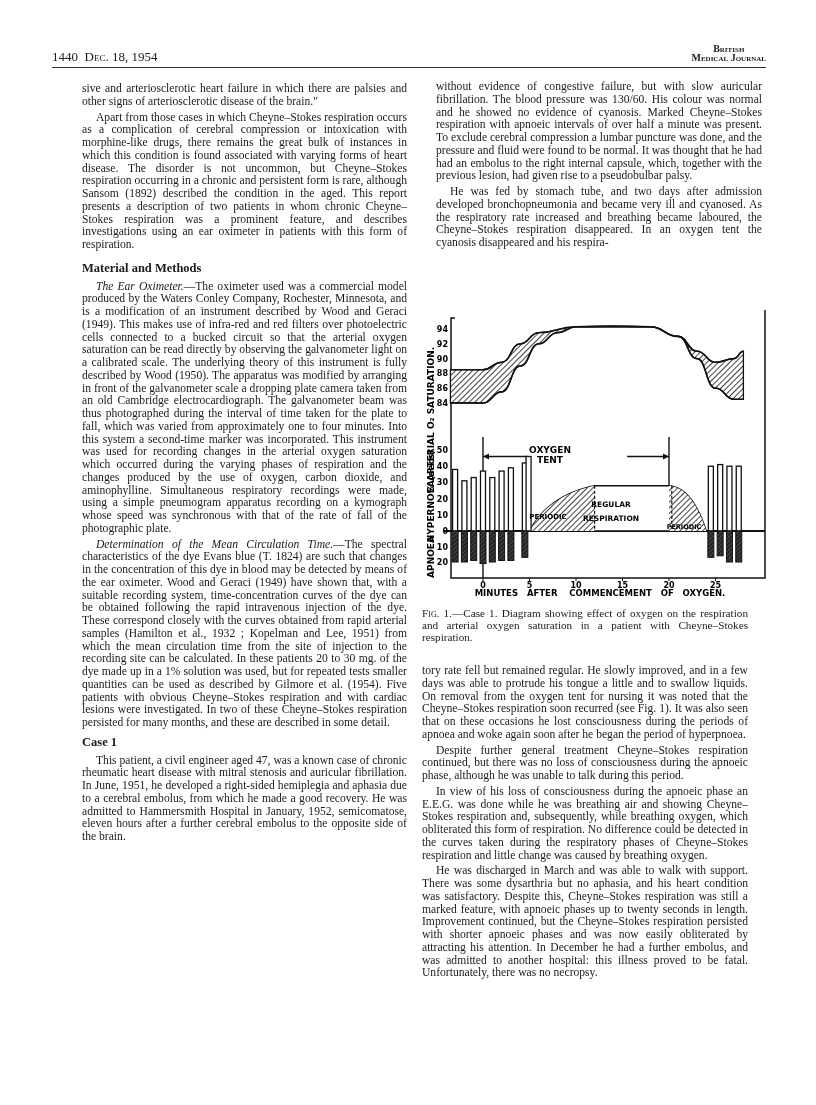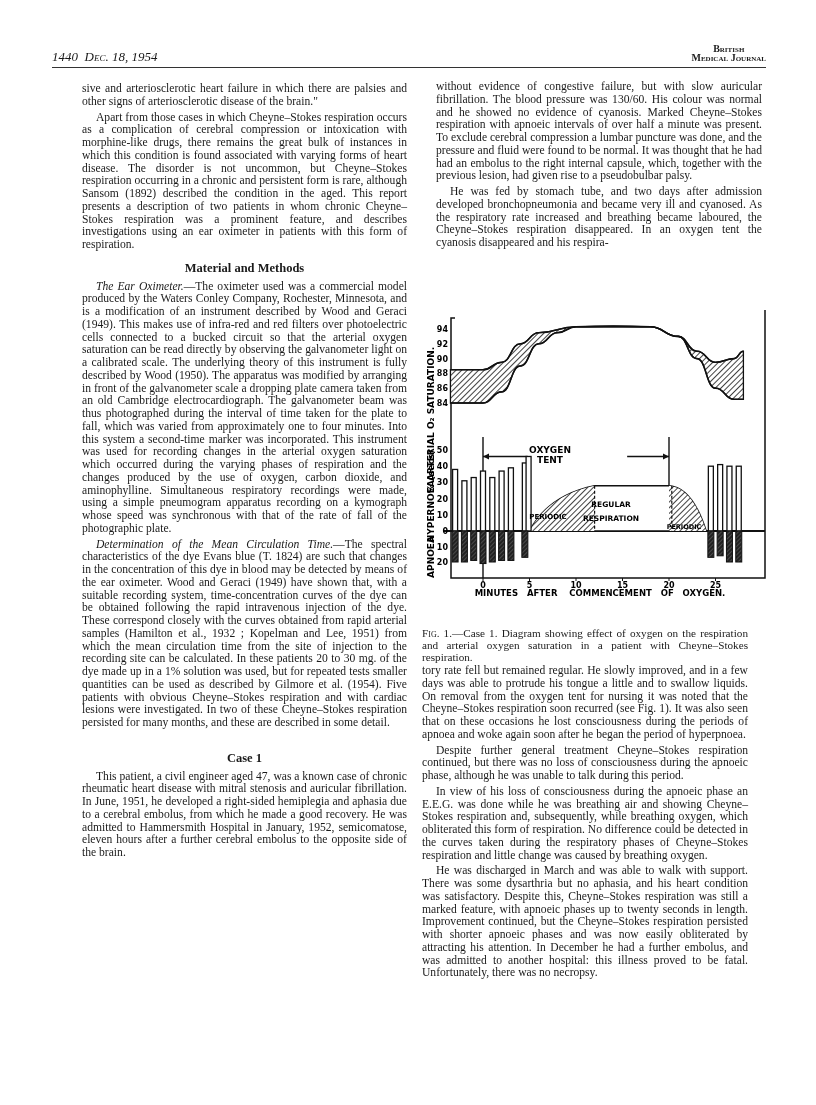--- a/index.html
+++ b/index.html
@@ -1,54 +1,54 @@
 <!DOCTYPE html>
 <html><head>
 <meta charset="utf-8">
 <style>
   html, body { margin: 0; padding: 0; background: #ffffff; }
   body { width: 816px; height: 1105px; position: relative; overflow: hidden;
          font-family: "Liberation Serif", "DejaVu Serif", serif; color: #1a1a1a; }
   .hdr { position: absolute; top: 41px; left: 52px; width: 714px; height: 28px; }
-  .hdr .pg { position: absolute; left: 0; top: 8px; font-size: 13px; font-style: italic; }
+  .hdr .pg { position: absolute; left: 0; top: 8px; font-size: 13px; }
   .hdr .ti { position: absolute; left: 0; right: 0; top: 6px; text-align: center; font-size: 15px; letter-spacing: 0.2px; }
   .hdr .jr { position: absolute; right: 0; top: 3px; text-align: center; font-size: 10px; line-height: 9px; font-variant: small-caps; font-weight: bold; }
   .hdr .rule { position: absolute; left: 0; right: 0; top: 26px; border-top: 1.6px solid #333; }
   .col { position: absolute; font-size: 11.6px; line-height: 12.75px; text-align: justify; }
   .col p { margin: 0 0 3px 0; text-indent: 14px; hyphens: manual; }
   .col p.noind { text-indent: 0; }
-  .col h3 { font-size: 12.5px; text-align: center; margin: 10px 0 6px 0; font-weight: bold; }
+  .col h3 { font-size: 12.5px; text-align: left; margin: 10px 0 6px 0; font-weight: bold; }
   .col i { font-style: italic; }
   #left { left: 82px; top: 83px; width: 325px; }
   #right-top { left: 436px; top: 81px; width: 326px; }
   #right-bot { left: 422px; top: 665px; width: 326px; }
   #fig { position: absolute; left: 418px; top: 300px; width: 360px; height: 310px; }
   #fig svg { position: absolute; left: 0; top: 0; }
-  .caption { position: absolute; left: 422px; top: 607px; width: 326px; font-size: 11.2px; line-height: 12px; text-align: justify; margin-top: 20px; }
+  .caption { position: absolute; left: 422px; top: 607px; width: 326px; font-size: 11.2px; line-height: 12px; text-align: justify; }
   .sc { font-variant: small-caps; }
 </style>
 </head>
 <body>
 
 <div class="hdr">
   <span class="pg"><span>1440</span>&nbsp;&nbsp;<span class="sc">Dec. 18, 1954</span></span>
   <div class="jr">
     <div>British</div>
     <div>Medical Journal</div>
   </div>
   <div class="rule"></div>
 </div>
 
 <div class="col" id="left">
   <p class="noind">sive and arteriosclerotic heart failure in which there are palsies and other signs of arteriosclerotic disease of the brain."</p>
   <p>Apart from those cases in which Cheyne–Stokes respiration occurs as a complication of cerebral compression or intoxication with morphine-like drugs, there remains the great bulk of instances in which this condition is found associated with varying forms of heart disease. The disorder is not uncommon, but Cheyne–Stokes respiration occurring in a chronic and persistent form is rare, although Sansom (1892) described the condition in the aged. This report presents a description of two patients in whom chronic Cheyne–Stokes respiration was a prominent feature, and describes investigations using an ear oximeter in patients with this form of respiration.</p>
   <h3>Material and Methods</h3>
   <p><i>The Ear Oximeter.</i><span>—The oximeter used was a commercial model produced by the Waters Conley Company, Rochester, Minnesota, and is a modification of an instrument described by Wood and Geraci (1949). This makes use of infra-red and red filters over photoelectric cells connected to a bucked circuit so that the arterial oxygen saturation can be read directly by observing the galvanometer light on a calibrated scale. The underlying theory of this instrument is fully described by Wood (1950). The apparatus was modified by arranging in front of the galvanometer scale a dropping plate camera taken from an old Cambridge electrocardiograph. The galvanometer beam was thus photographed during the interval of time taken for the plate to fall, which was varied from approximately one to four minutes. Into this system a second-time marker was incorporated. This instrument was used for recording changes in the arterial oxygen saturation which occurred during the varying phases of respiration and the changes produced by the use of oxygen, carbon dioxide, and aminophylline. Simultaneous respiratory recordings were made, using a simple pneumogram apparatus recording on a kymograph whose speed was synchronous with that of the rate of fall of the photographic plate.</span></p>
   <p><i>Determination of the Mean Circulation Time.</i><span>—The spectral characteristics of the dye Evans blue (T. 1824) are such that changes in the concentration of this dye in blood may be detected by means of the ear oximeter. Wood and Geraci (1949) have shown that, with a suitable recording system, time-concentration curves of the dye can be obtained following the rapid intravenous injection of the dye. These correspond closely with the curves obtained from rapid arterial samples (Hamilton et al., 1932 ; Kopelman and Lee, 1951) from which the mean circulation time from the site of injection to the recording site can be calculated. In these patients 20 to 30 mg. of the dye made up in a 1% solution was used, but for repeated tests smaller quantities can be used as described by Gilmore et al. (1954). Five patients with obvious Cheyne–Stokes respiration and with cardiac lesions were investigated. In two of these Cheyne–Stokes respiration persisted for many months, and these are described in some detail.</span></p>
-  <h3 style="margin-top:22px">Case 1</h3>
+  <h3 style="margin-top:6px">Case 1</h3>
   <p>This patient, a civil engineer aged 47, was a known case of chronic rheumatic heart disease with mitral stenosis and auricular fibrillation. In June, 1951, he developed a right-sided hemiplegia and aphasia due to a cerebral embolus, from which he made a good recovery. He was admitted to Hammersmith Hospital in January, 1952, semicomatose, eleven hours after a further cerebral embolus to the opposite side of the brain.</p>
 </div>
 
 <div class="col" id="right-top">
   <p class="noind">without evidence of congestive failure, but with slow auricular fibrillation. The blood pressure was 130/60. His colour was normal and he showed no evidence of cyanosis. Marked Cheyne–Stokes respiration with apnoeic intervals of over half a minute was present. To exclude cerebral compression a lumbar puncture was done, and the pressure and fluid were found to be normal. It was thought that he had had an embolus to the right internal capsule, which, together with the previous lesion, had given rise to a pseudobulbar palsy.</p>
   <p>He was fed by stomach tube, and two days after admission developed bronchopneumonia and became very ill and cyanosed. As the respiratory rate increased and breathing became laboured, the Cheyne–Stokes respiration disappeared. In an oxygen tent the cyanosis disappeared and his respira-</p>
 </div>
 
 <div id="fig">
   <svg id="chart" width="360" height="310" viewBox="0 0 360 310">

